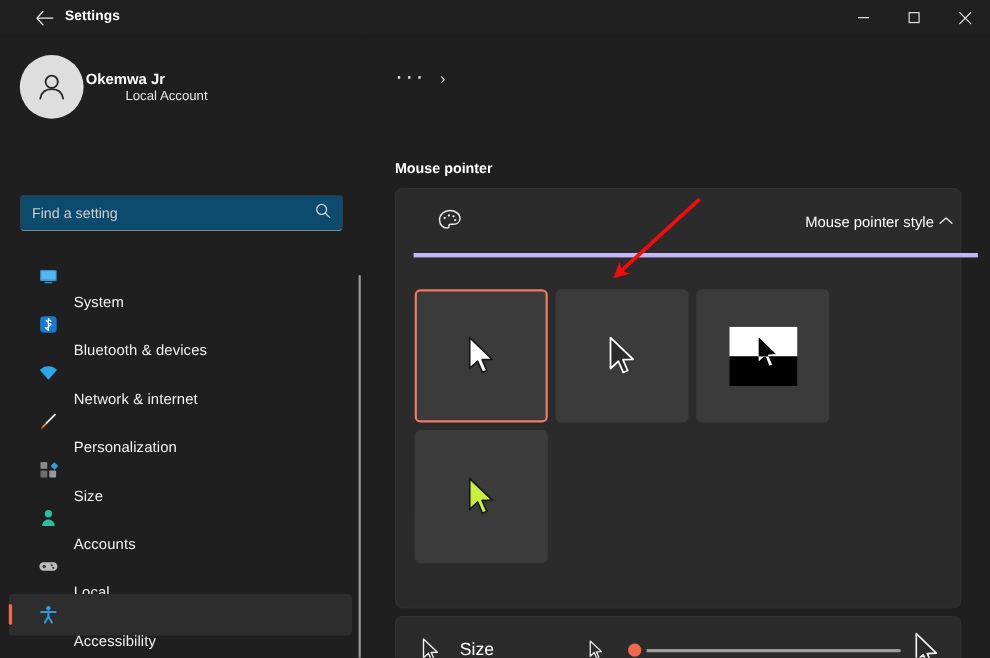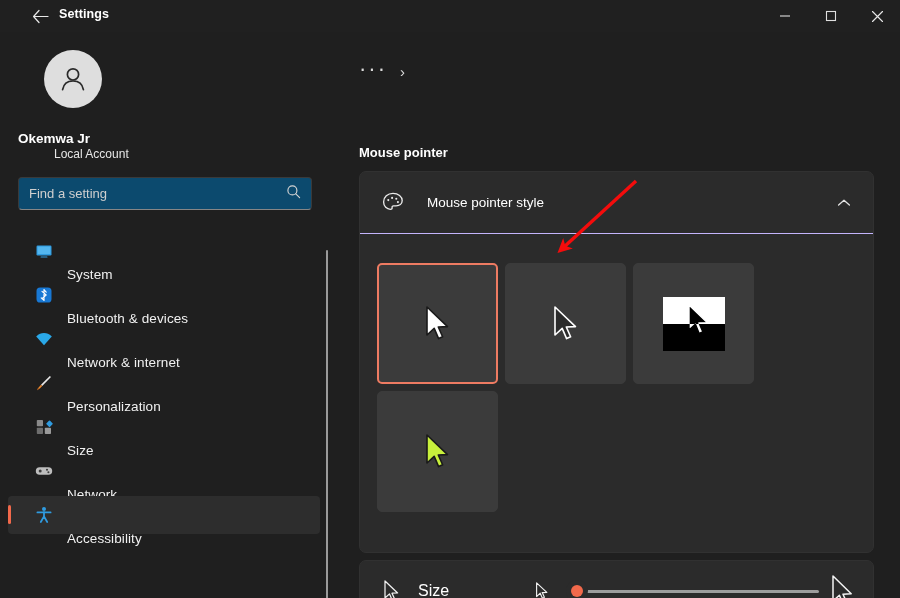--- a/index.html
+++ b/index.html
@@ -33,21 +33,21 @@
   }
   #win-min { right: 92px; }
   #win-max { right: 46px; }
   #win-close { right: 0px; }
 
   
   #sidebar {
     position: absolute; left: 0; top: 32px; width: 332px; height: 566px;
     background: #1f1f1f;
   }
-  #profile { position: absolute; left: 18px; top: 18px; display: flex; align-items: center; gap: 23px; flex-direction: column; }
+  #profile { position: absolute; left: 18px; top: 18px; display: flex; align-items: center; gap: 2px; }
   #avatar {
     width: 58px; height: 58px; border-radius: 50%;
     background: #dedede; display: flex; align-items: center; justify-content: center;
   }
   #profile-text { display: flex; flex-direction: column; gap: 1px; }
   #profile-name { font-size: 13.5px; font-weight: 700; color: #ffffff; }
   #profile-sub { font-size: 12px; font-weight: 400; color: #e6e6e6; margin-left: 36px; }
 
   #search-box {
     position: absolute; left: 18px; top: 145px; width: 294px; height: 33px;
@@ -87,23 +87,24 @@
   #page-title { font-size: 26px; font-weight: 600; color: #ffffff; letter-spacing: -.2px; }
 
   #section-label { position: absolute; left: 27px; top: 113px; font-size: 13px; font-weight: 700; color: #ffffff; }
 
   .card {
     position: absolute; left: 27px; width: 515px;
     background: #2b2b2b; border: 1px solid #313131; border-radius: 7px;
   }
   #card-style { top: 139px; height: 382px; }
   #style-header {
-    position: absolute; left: 0; top: 0; width: 513px; height: 62px;
+    position: absolute; left: 16px; top: 0; width: 513px; height: 62px;
     display: flex; align-items: center; padding: 0 18px 0 20px;
-    border-bottom: 1px solid #c4b5fd;
+    border-bottom: 4px solid #c4b5fd;
+    text-align: right;
   }
   #style-header .palette { width: 26px; height: 26px; flex: none; margin-right: 21px; }
   #style-title { flex: 1; font-size: 13.5px; color: #ffffff; }
   #style-chevron { width: 22px; height: 22px; display: flex; align-items: center; justify-content: center; }
 
   #tiles { position: absolute; left: 17px; top: 91px; display: flex; flex-wrap: wrap; gap: 7px; width: 400px; }
   .tile {
     width: 121px; height: 121px; border-radius: 5px;
     background: #3b3b3b; border: 1px solid #3b3b3b;
     display: flex; align-items: center; justify-content: center;
@@ -229,32 +230,41 @@
           <svg width="18" height="18" viewBox="0 0 18 18">
               <rect x="1.8" y="2" width="6.2" height="6.2" rx=".8" fill="#8a8a8a"></rect>
               <rect x="1.8" y="9.8" width="6.2" height="6.2" rx=".8" fill="#6e6e6e"></rect>
               <rect x="9.8" y="9.8" width="6.2" height="6.2" rx=".8" fill="#9a9a9a"></rect>
               <rect x="12.4" y="1.3" width="5" height="5" rx=".8" transform="rotate(45 12.4 4.3)" fill="#2f9be0"></rect>
             </svg>
         </span>
         <span class="nav-label">Size</span>
       </div>
 
+      <div class="nav-item">
+        <span class="nav-ico">
+          <svg width="18" height="18" viewBox="0 0 18 18">
+              <circle cx="9" cy="5" r="3.3" fill="#2bbf9e"></circle>
+              <path d="M3.2 16.2 C3.6 12.2 6 10.2 9 10.2 C12 10.2 14.4 12.2 14.8 16.2 Z" fill="#2bbf9e"></path>
+            </svg>
+        </span>
+        <span class="nav-label">Accounts</span>
+      </div>
 
 
       <div class="nav-item">
         <span class="nav-ico">
           <svg width="18" height="18" viewBox="0 0 18 18">
               <rect x=".8" y="5.2" width="16.4" height="7.6" rx="3.8" fill="#bdbdbd"></rect>
               <circle cx="5.2" cy="9" r="1.5" fill="#3c3c3c"></circle>
               <circle cx="12" cy="7.8" r="1.05" fill="#3c3c3c"></circle>
               <circle cx="13.4" cy="10.2" r="1.05" fill="#3c3c3c"></circle>
             </svg>
         </span>
-        <span class="nav-label">Network</span>
+        <span class="nav-label">Local</span>
       </div>
 
       <div class="nav-item selected">
         <span class="nav-ico">
           <svg width="18" height="18" viewBox="0 0 18 18">
               <circle cx="9" cy="2.9" r="2" fill="#2f9be0"></circle>
               <path d="M2.4 6.4 H15.6 M9 6 V10.4 M9 10.4 L5.8 16 M9 10.4 L12.2 16" stroke="#2f9be0" stroke-width="1.8" stroke-linecap="round" fill="none"></path>
             </svg>
         </span>
         <span class="nav-label">Accessibility</span>

